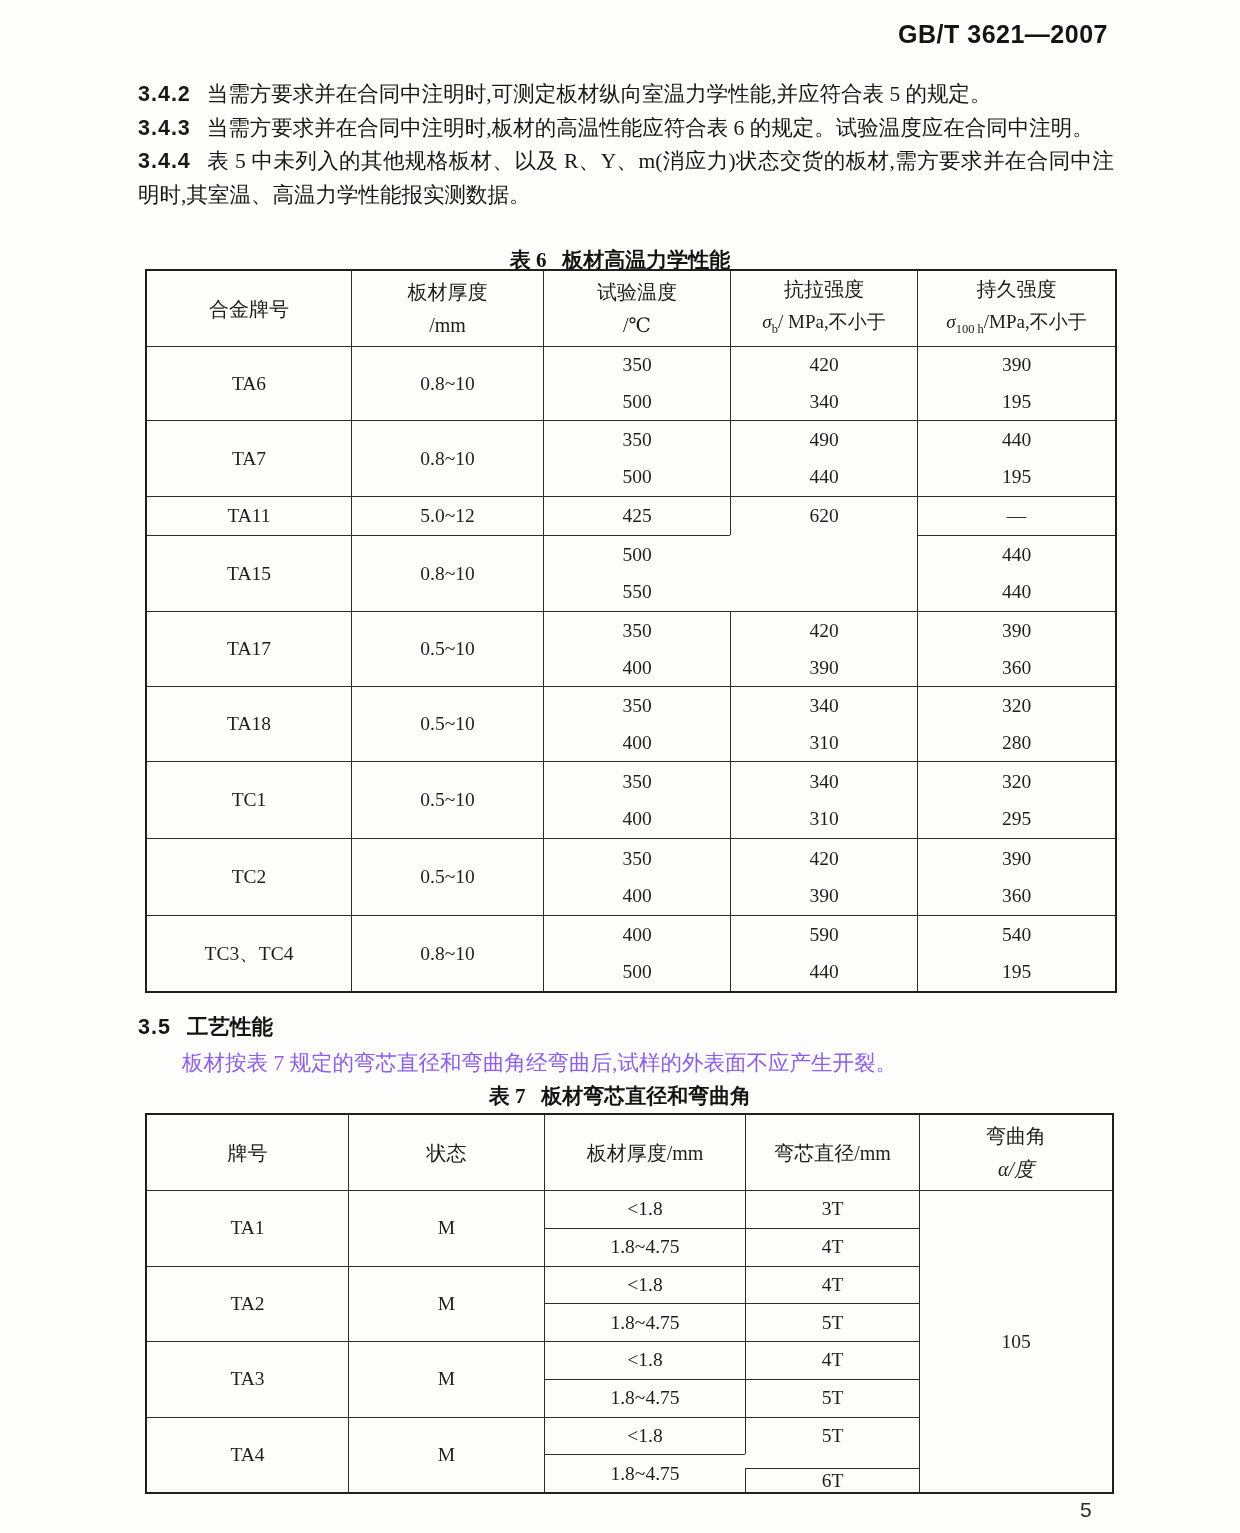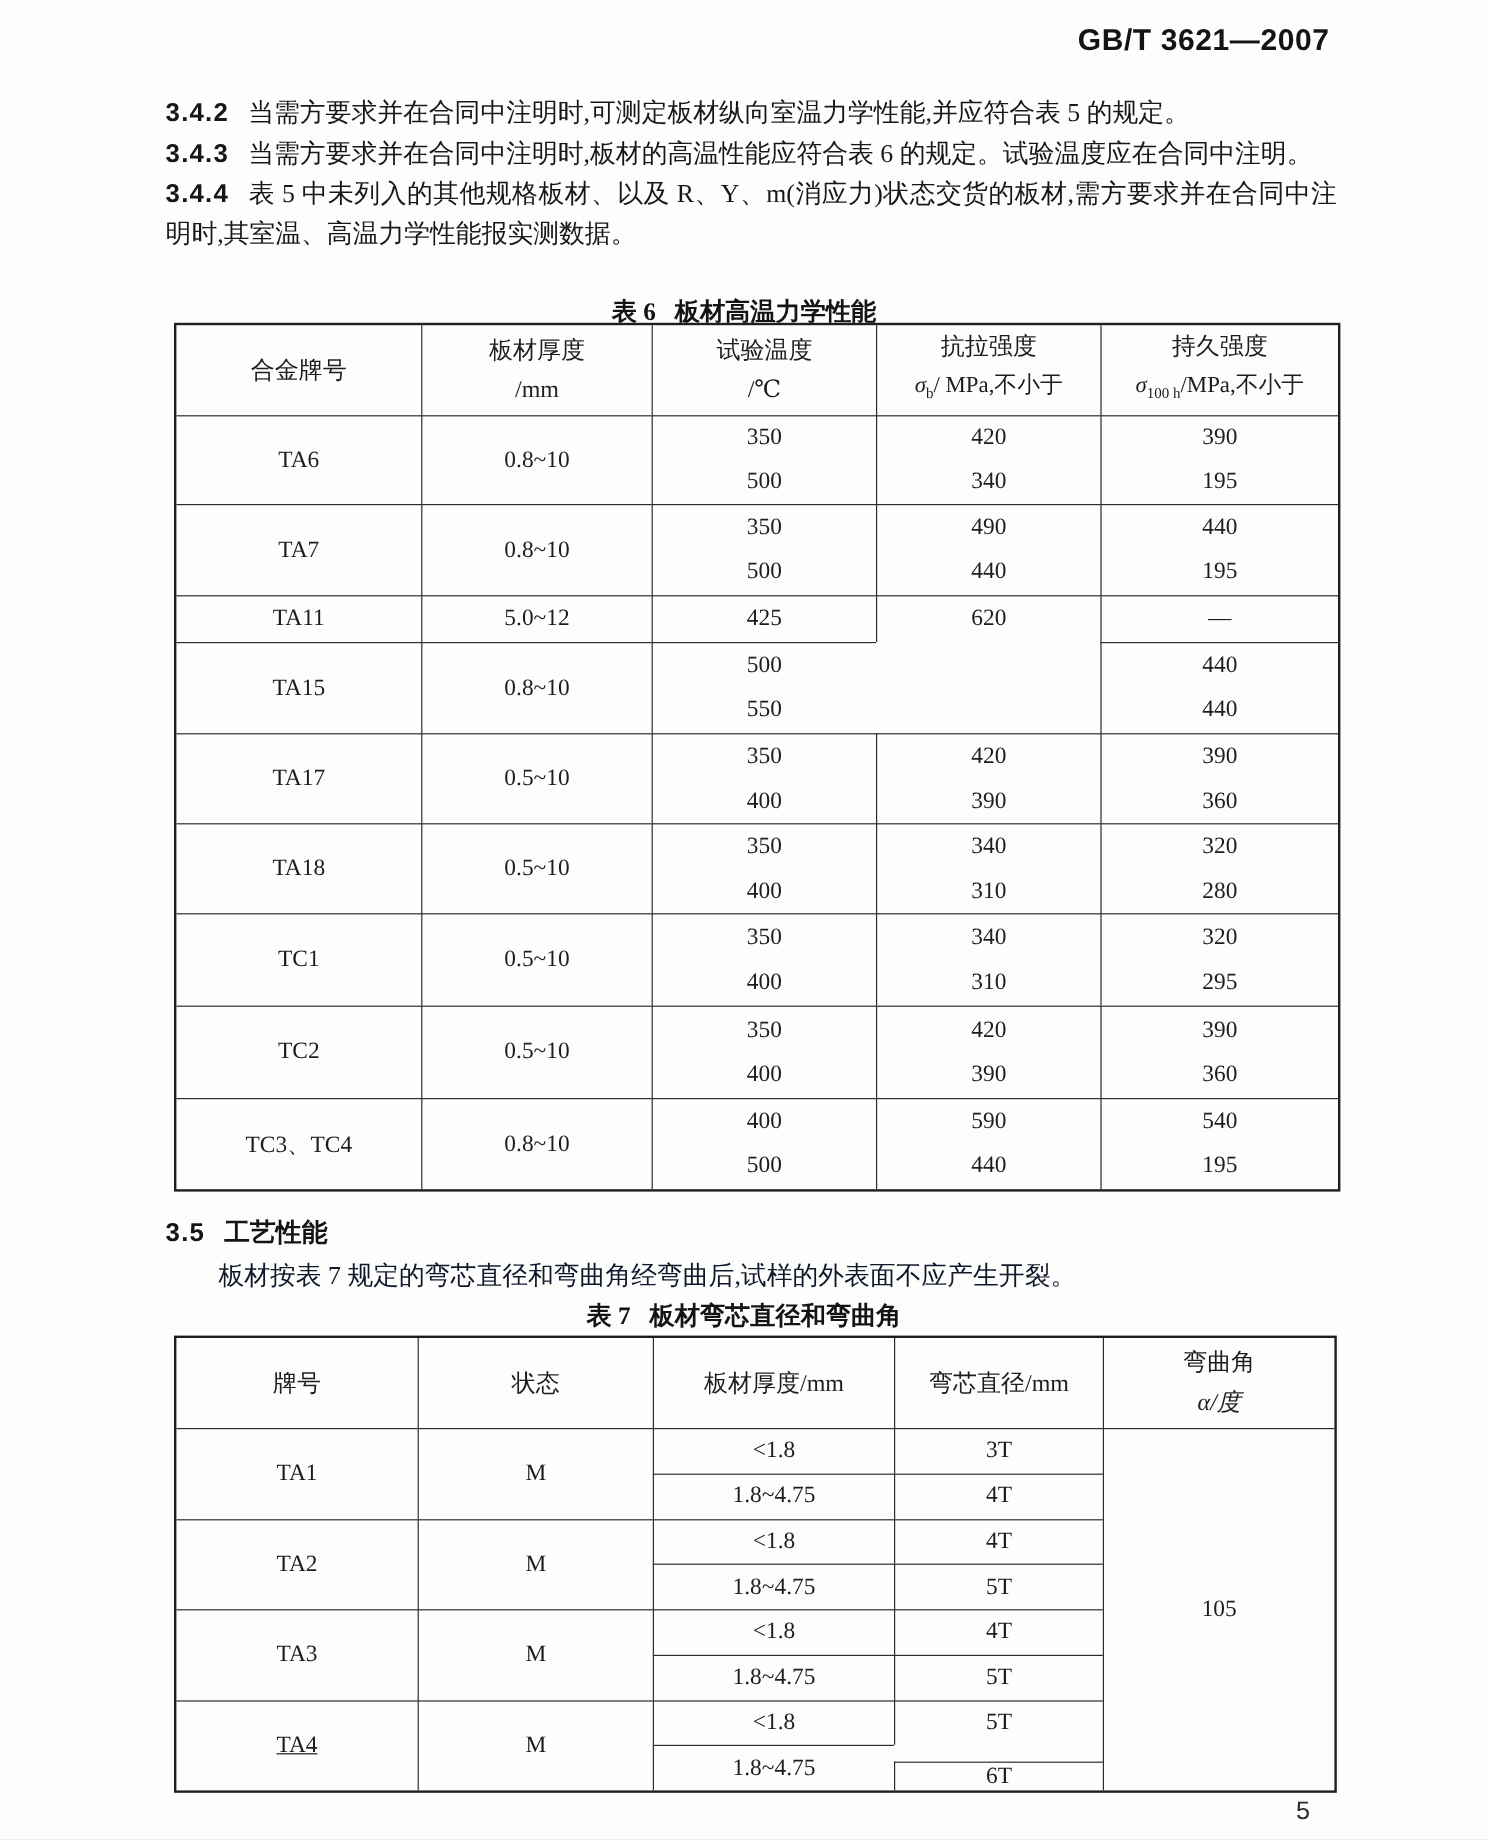--- a/index.html
+++ b/index.html
@@ -33,21 +33,21 @@
     font-weight:700; font-size:21px; white-space:pre; color:#141414;
   }
   #t6-title { top:246px; }
   #t7-title { top:1082px; }
   .sec-head {
     position:absolute; left:138px; top:1012px;
     font-weight:700; font-size:21.5px; color:#141414;
   }
   .sec-para {
     position:absolute; left:138px; top:1047px; width:976px;
-    font-size:21.5px; line-height:33.6px; text-indent:44px; color:#0f172a;
+    font-size:21.5px; line-height:33.6px; text-indent:44px; color:#8b5cf6;
   }
   .t-grid {
     position:absolute; display:grid;
     border:2.5px solid #1f1f1f; background:#fdfdfc;
   }
   #table6 {
     left:145px; top:269px;
     grid-template-columns:204px 192px 187px 187px 198px;
     grid-template-rows:75px 74px 76px 39px 76px 75px 75px 77px 77px 76px;
   }
@@ -263,21 +263,21 @@
       <div class="cell bl bt" style="grid-area: 4 / 3;">&lt;1.8</div>
       <div class="cell bl bt" style="grid-area: 4 / 4;">4T</div>
       <div class="cell bl bt" style="grid-area: 5 / 3;">1.8~4.75</div>
       <div class="cell bl bt" style="grid-area: 5 / 4;">5T</div>
       <div class="cell bt" style="grid-area: 6 / 1 / span 2;">TA3</div>
       <div class="cell bl bt" style="grid-area: 6 / 2 / span 2;">M</div>
       <div class="cell bl bt" style="grid-area: 6 / 3;">&lt;1.8</div>
       <div class="cell bl bt" style="grid-area: 6 / 4;">4T</div>
       <div class="cell bl bt" style="grid-area: 7 / 3;">1.8~4.75</div>
       <div class="cell bl bt" style="grid-area: 7 / 4;">5T</div>
-      <div class="cell bt" style="grid-area: 8 / 1 / span 2; text-decoration: underline;">TA4</div>
+      <div class="cell bt" style="grid-area: 8 / 1 / span 2;">TA4</div>
       <div class="cell bl bt" style="grid-area: 8 / 2 / span 2;">M</div>
       <div class="cell bl bt" style="grid-area: 8 / 3;">&lt;1.8</div>
       <div class="cell bl bt" style="grid-area: 8 / 4;">5T</div>
       <div class="cell bl bt" style="grid-area: 9 / 3;">1.8~4.75</div>
       <div class="cell bl bt" style="grid-area: 9 / 4; margin-top: 14px;">6T</div>
       <div class="cell bl bt" style="grid-area: 2 / 5 / span 8; text-align: center;">105</div>
     </div>
 
   <div class="page-number">5</div>
 

